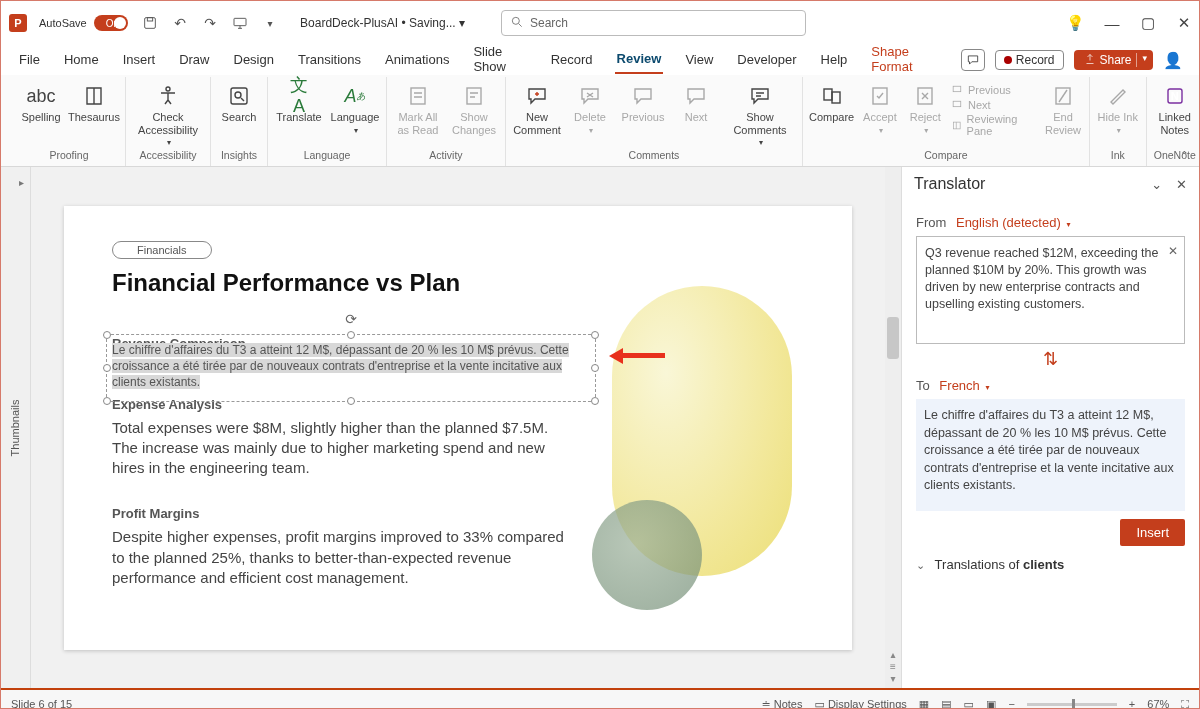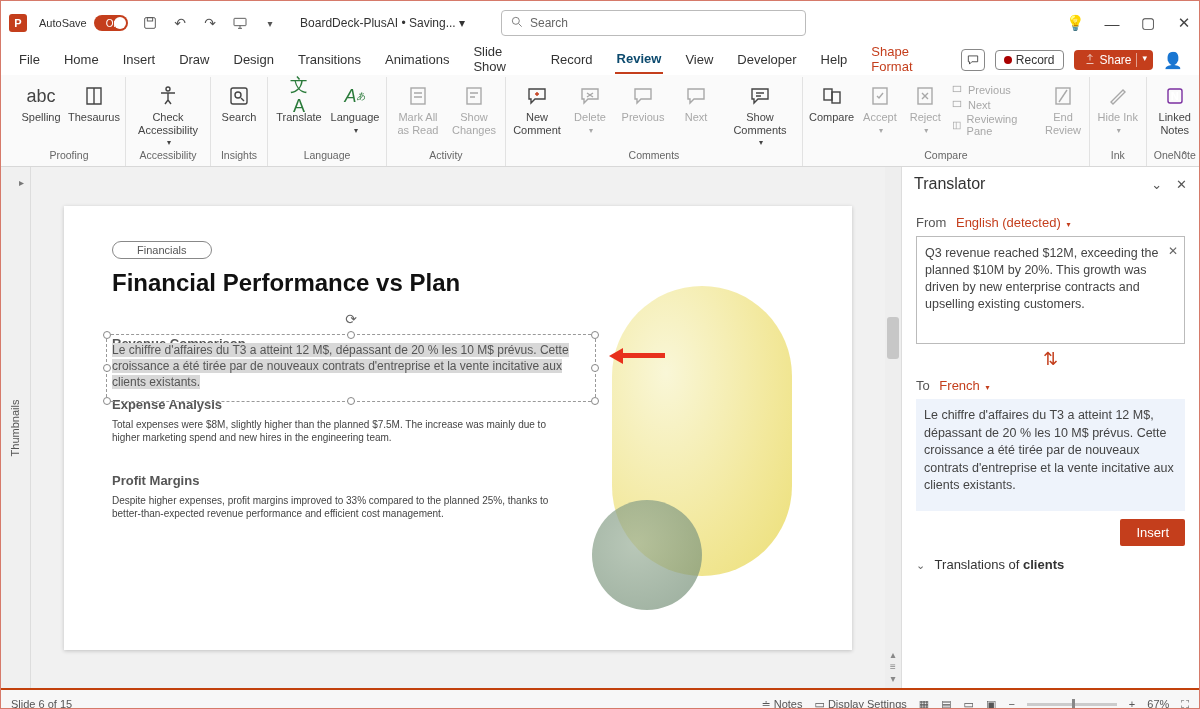--- a/index.html
+++ b/index.html
@@ -50,21 +50,21 @@
 .workspace { display: flex; height: 521px; }
 .thumb-rail { width: 30px; background: #f0f0f0; border-right: 1px solid #ddd; display: flex; align-items: center; justify-content: center; }
 .thumb-label { transform: rotate(-90deg); font-size: 11px; color: #555; white-space: nowrap; }
 .thumb-exp { position: absolute; top: 176px; left: 18px; font-size: 10px; color: #777; }
 
 .canvas-wrap { flex: 1; background: #f1f1f1; position: relative; display: flex; align-items: center; justify-content: center; }
 .slide { width: 788px; height: 444px; background: #fff; box-shadow: 0 1px 4px rgba(0,0,0,.2); position: relative; padding: 34px 48px; }
 .pill { display: inline-block; border: 1px solid #888; border-radius: 12px; padding: 2px 24px; font-size: 11px; color: #555; }
 .slide h1 { font-size: 24px; font-weight: 700; margin-top: 10px; color: #111; }
 .sub { font-size: 13px; font-weight: 700; color: #555; margin-top: 22px; }
-.body { font-size: 10px; color: #444; margin-top: 6px; line-height: 1.35; max-width: 460px; }
+.body { font-size: 15px; color: #444; margin-top: 6px; line-height: 1.35; max-width: 460px; }
 .sel-box { position: absolute; border: 1px dashed #999; left: 42px; top: 128px; width: 490px; height: 68px; }
 .sel-text { position: absolute; left: 48px; top: 136px; width: 476px; font-size: 12px; color: #555; line-height: 1.35; }
 .sel-text span { background: #d8d8d8; }
 .handle { position: absolute; width: 8px; height: 8px; background: #fff; border: 1px solid #888; border-radius: 50%; }
 .rot { position: absolute; left: 50%; top: -24px; transform: translateX(-50%); font-size: 14px; color: #666; }
 .blob1 { position: absolute; right: 60px; top: 80px; width: 180px; height: 290px; border-radius: 90px; background: radial-gradient(ellipse at 30% 30%, #f8f5d0, #f0e48a 60%, #e8d95e); opacity: .85; }
 .blob2 { position: absolute; right: 150px; bottom: 40px; width: 110px; height: 110px; border-radius: 50%; background: radial-gradient(circle at 40% 40%, #9bb09a, #6f8a72); opacity: .7; }
 
 .red-arrow { position: absolute; left: 545px; top: 142px; display:flex; align-items:center; }
 .red-arrow .shaft { width: 42px; height: 5px; background: #e8301c; }

